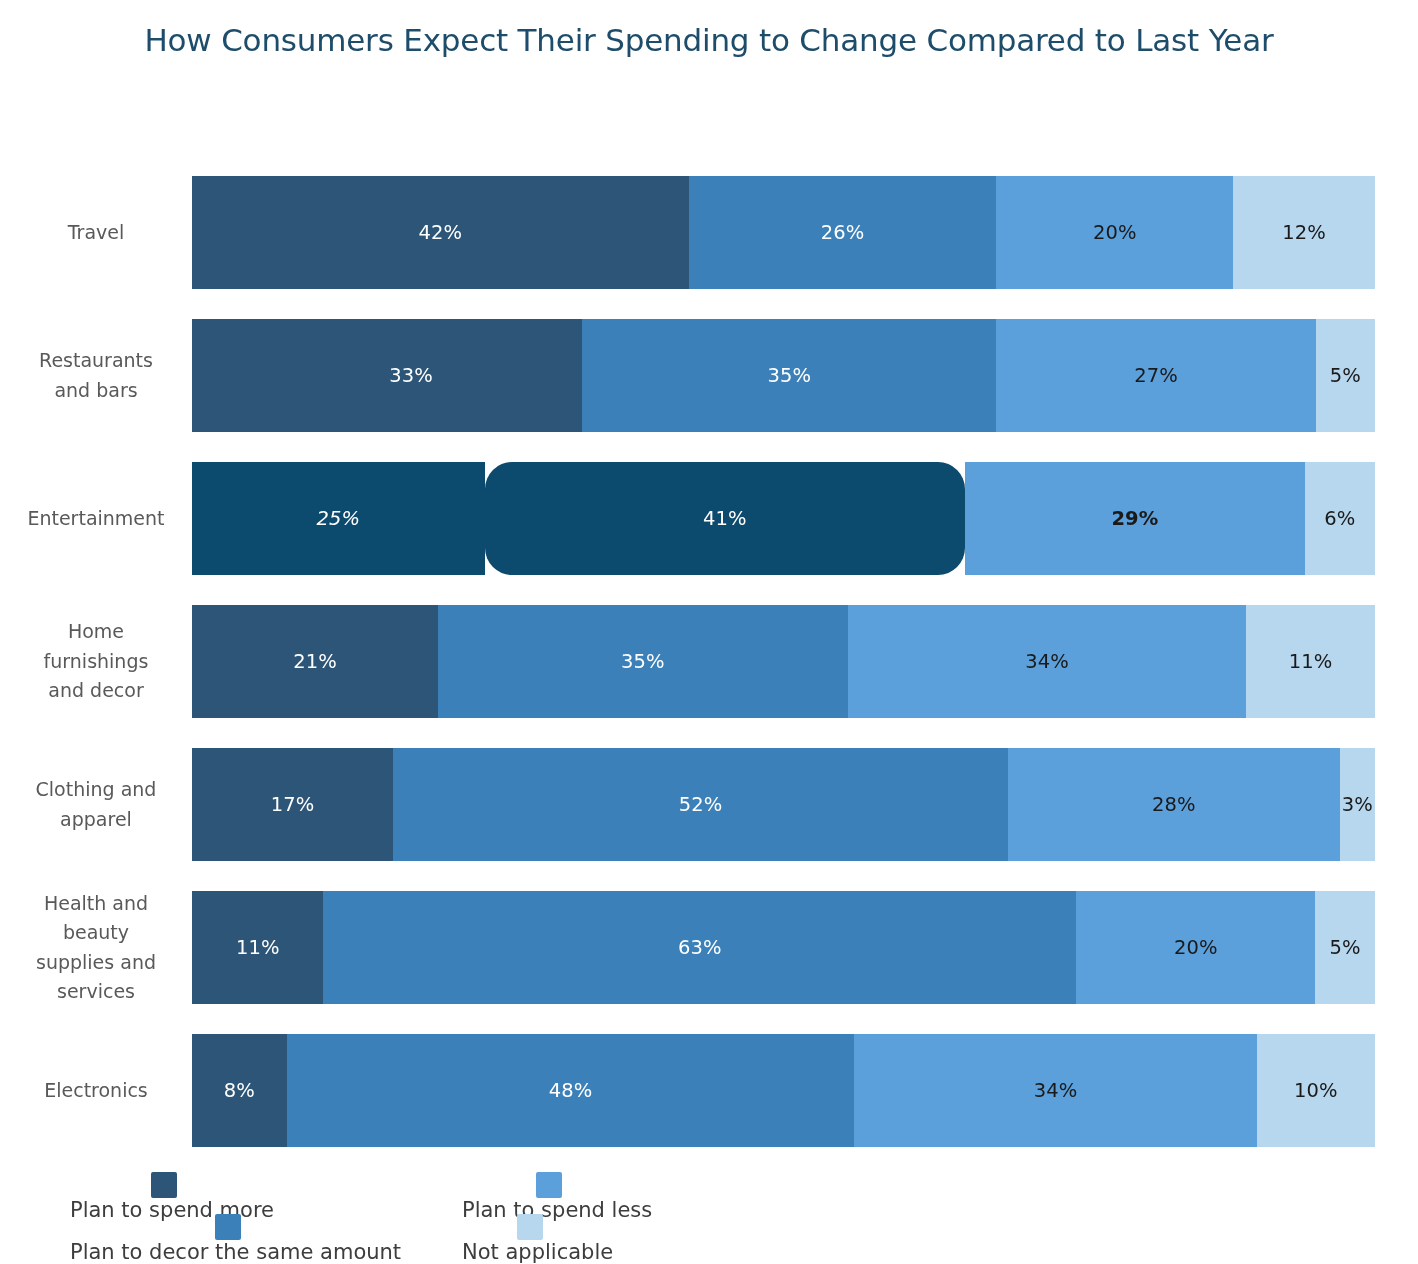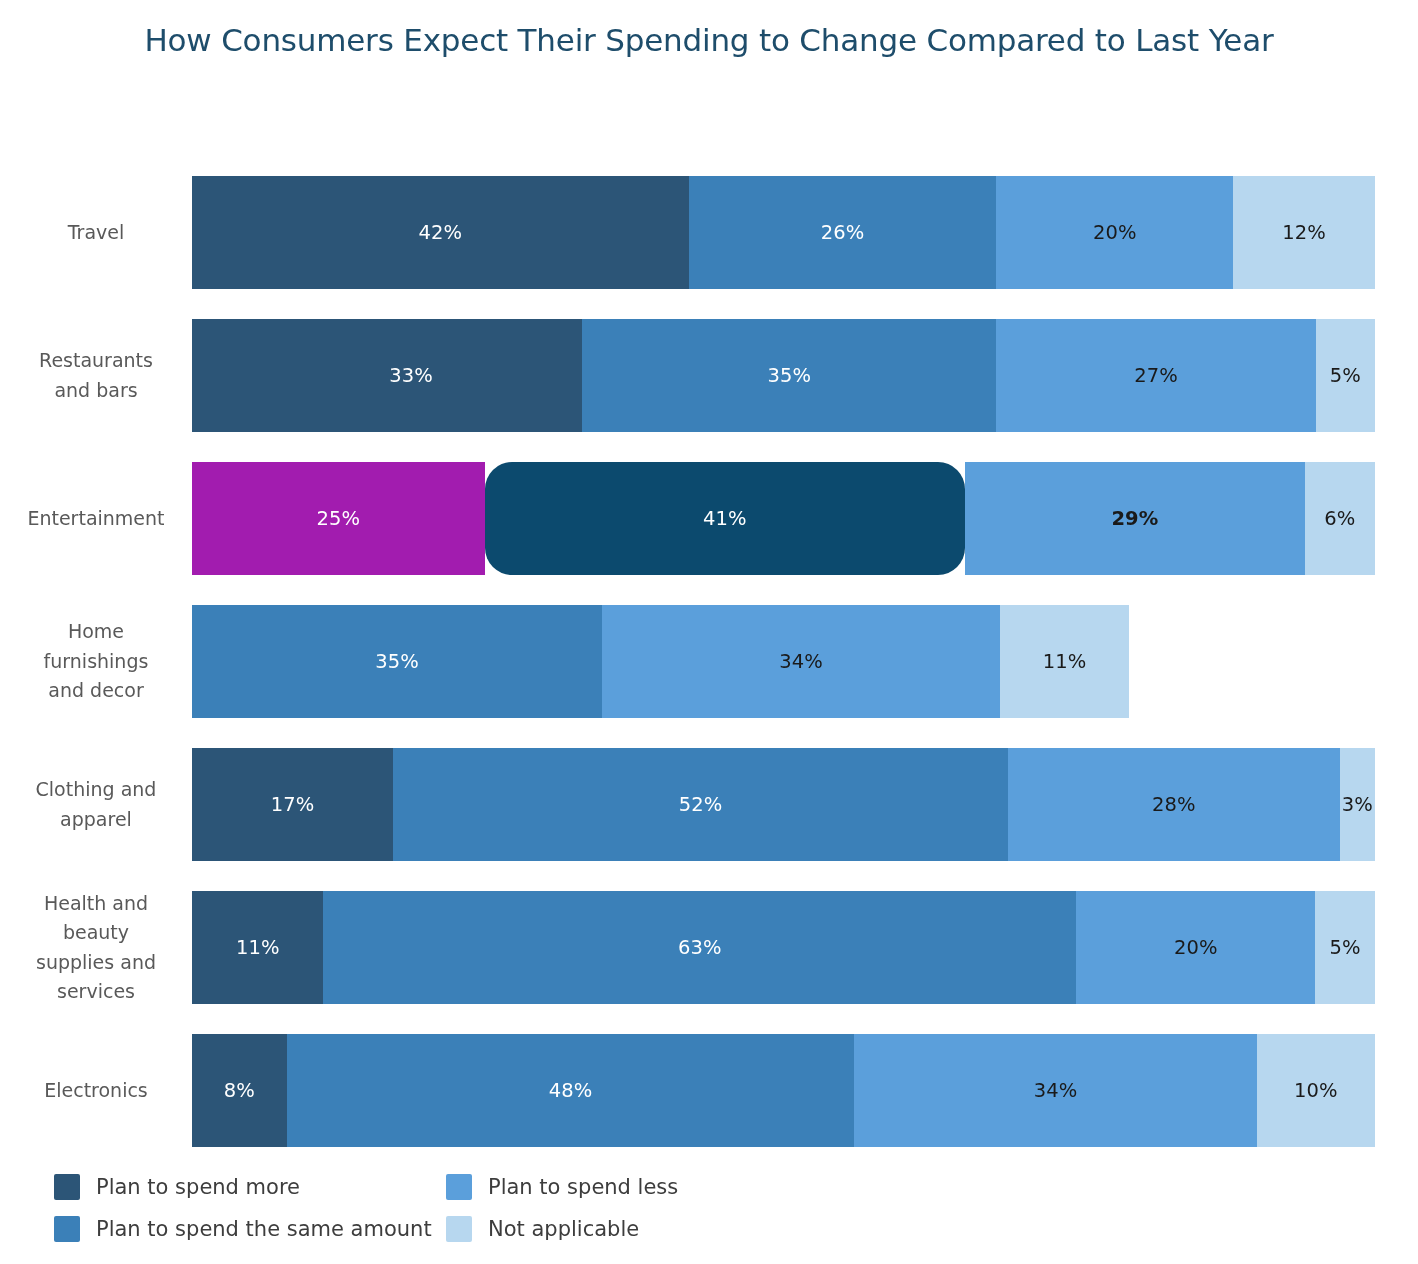--- a/index.html
+++ b/index.html
@@ -107,21 +107,21 @@
   #legend {
     position: absolute;
     left: 54px;
     top: 1166px;
     width: 800px;
     height: 80px;
   }
   .legend-item {
     position: absolute;
     display: flex;
-    flex-direction: row;
+    flex-direction: column;
     align-items: center;
     height: 30px;
     justify-content: space-between;
   }
   .legend-swatch {
     width: 26px;
     height: 26px;
     border-radius: 2px;
     flex: 0 0 auto;
   }
@@ -175,37 +175,40 @@
             <span class="seg-label" style="color: rgb(26, 26, 26);">27%</span>
           </div>
           <div class="seg s3" title="Not applicable: 5%" style="width: 5%; background: rgb(183, 215, 239);">
             <span class="seg-label" style="color: rgb(26, 26, 26);">5%</span>
           </div>
         </div>
       </div>
       <div class="row" style="top: 462px;">
         <div class="row-label">Entertainment</div>
         <div class="bar">
-          <div class="seg s0" title="Plan to spend more: 25%" style="width: 24.7525%; background: #a21caf;">
+          <div class="seg s0" title="Plan to spend more: 25%" style="width: 24.7525%; background: #0c4a6e; font-style: italic;">
             <span class="seg-label" style="color: rgb(255, 255, 255);">25%</span>
           </div>
           <div class="seg s1" title="Plan to spend the same amount: 41%" style="width: 40.5941%; background: #0c4a6e; border-radius: 27px;">
             <span class="seg-label" style="color: rgb(255, 255, 255);">41%</span>
           </div>
           <div class="seg s2" title="Plan to spend less: 29%" style="width: 28.7129%; background: rgb(91, 159, 219);">
             <span class="seg-label" style="color: rgb(26, 26, 26); font-weight: bold;">29%</span>
           </div>
           <div class="seg s3" title="Not applicable: 6%" style="width: 5.94059%; background: rgb(183, 215, 239);">
             <span class="seg-label" style="color: rgb(26, 26, 26);">6%</span>
           </div>
         </div>
       </div>
       <div class="row" style="top: 605px;">
         <div class="row-label">Home<br>furnishings<br>and decor</div>
         <div class="bar">
+          <div class="seg s0" title="Plan to spend more: 21%" style="width: 20.7921%; background: rgb(44, 85, 119);">
+            <span class="seg-label" style="color: rgb(255, 255, 255);">21%</span>
+          </div>
           <div class="seg s1" title="Plan to spend the same amount: 35%" style="width: 34.6535%; background: rgb(59, 128, 184);">
             <span class="seg-label" style="color: rgb(255, 255, 255);">35%</span>
           </div>
           <div class="seg s2" title="Plan to spend less: 34%" style="width: 33.6634%; background: rgb(91, 159, 219);">
             <span class="seg-label" style="color: rgb(26, 26, 26);">34%</span>
           </div>
           <div class="seg s3" title="Not applicable: 11%" style="width: 10.8911%; background: rgb(183, 215, 239);">
             <span class="seg-label" style="color: rgb(26, 26, 26);">11%</span>
           </div>
         </div>
@@ -263,21 +266,21 @@
       </div>
     </div>
 
   <div id="legend">
       <div class="legend-item lg-0">
         <span class="legend-swatch" style="background: rgb(44, 85, 119);"></span>
         <span class="legend-text">Plan to spend more</span>
       </div>
       <div class="legend-item lg-1">
         <span class="legend-swatch" style="background: rgb(59, 128, 184);"></span>
-        <span class="legend-text">Plan to spend the same amount</span>
+        <span class="legend-text">Plan to decor the same amount</span>
       </div>
       <div class="legend-item lg-2">
         <span class="legend-swatch" style="background: rgb(91, 159, 219);"></span>
         <span class="legend-text">Plan to spend less</span>
       </div>
       <div class="legend-item lg-3">
         <span class="legend-swatch" style="background: rgb(183, 215, 239);"></span>
         <span class="legend-text">Not applicable</span>
       </div>
     </div>

